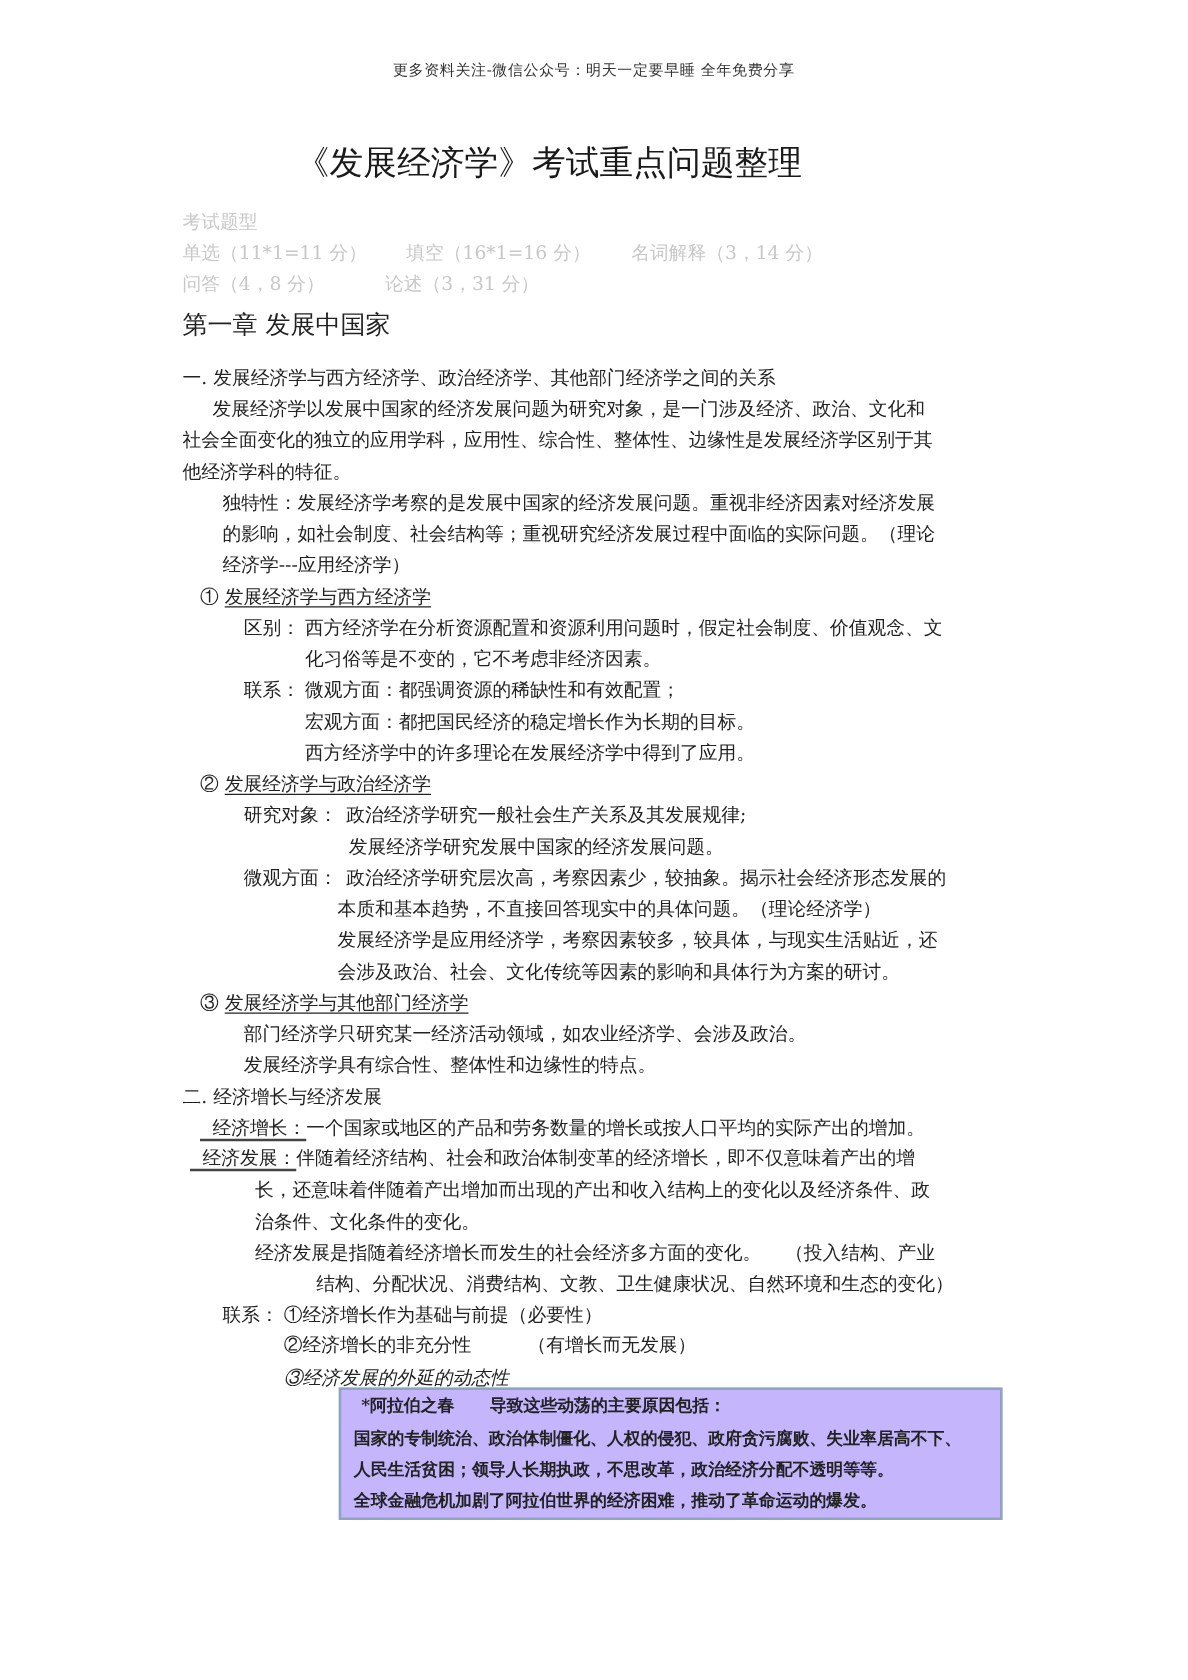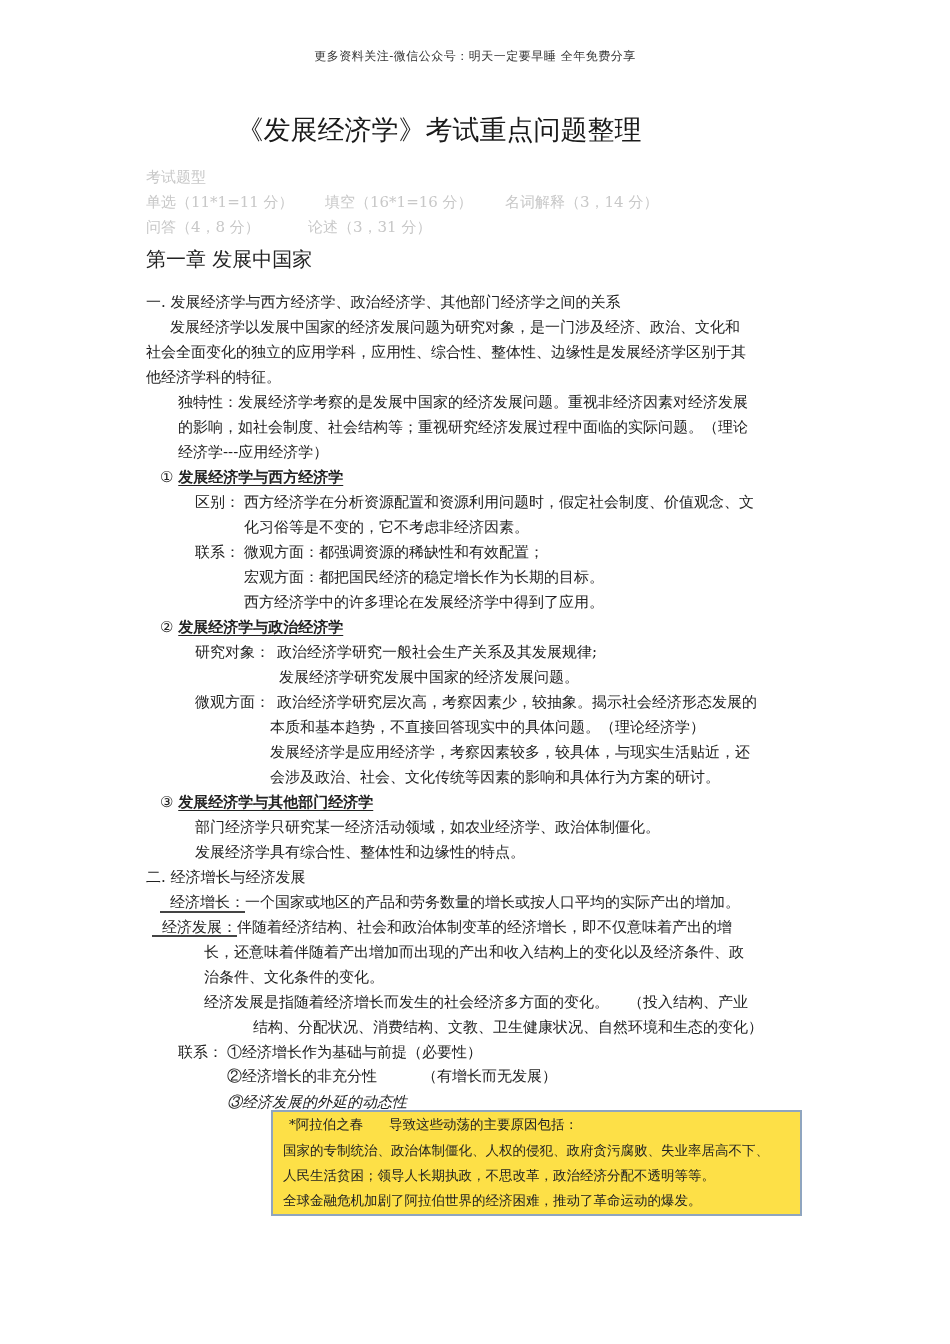--- a/index.html
+++ b/index.html
@@ -4,24 +4,24 @@
   <style>
     html, body { margin: 0; padding: 0; background: #ffffff; }
     body { width: 950px; height: 1344px; position: relative; overflow: hidden;
            font-family: "DejaVu Serif", "Liberation Serif", serif; color: #222; }
     .abs { position: absolute; white-space: nowrap; }
     .header { top: 48px; left: 0; width: 950px; text-align: center; font-size: 12px; color: #333; letter-spacing: 0.5px; }
     .title { top: 112px; left: 0; width: 878px; text-align: center; font-size: 27px; color: #1a1a1a; }
     .faded { color: #c8c8c8; font-size: 15px; }
     .chapter { font-size: 20px; color: #222; }
     .t { font-size: 15px; color: #222; line-height: 25px; }
-    .u { text-decoration: underline; text-underline-offset: 3px; font-weight: bold; }
+    .u { text-decoration: underline; text-underline-offset: 3px; }
     .ulthick { border-bottom: 2px solid #444; padding-bottom: 0px; }
     .box { position: absolute; left: 271px; top: 1110px; width: 531px; height: 106px;
-           background: #fde047; border: 2px solid #8fa5bf; box-sizing: border-box; }
+           background: #c4b5fd; border: 2px solid #8fa5bf; box-sizing: border-box; font-weight: bold; }
     .box .line { position: absolute; left: 10px; font-size: 13.5px; color: #222; white-space: nowrap; }
   </style>
 </head>
 <body>
 
 <div class="abs header">更多资料关注-微信公众号：明天一定要早睡 全年免费分享</div>
 <div class="abs title">《发展经济学》考试重点问题整理</div>
 
 <div class="abs faded" style="top:168px;left:146px;">考试题型</div>
 <div class="abs faded" style="top:193px;left:146px;">单选（11*1=11 分）</div>
@@ -63,21 +63,21 @@
 <div class="abs t" style="top:690px;left:195px;">微观方面：</div>
 <div class="abs t" style="top:690px;left:277px;">政治经济学研究层次高，考察因素少，较抽象。揭示社会经济形态发展的</div>
 <div class="abs t" style="top:715px;left:270px;">本质和基本趋势，不直接回答现实中的具体问题。（理论经济学）</div>
 <div class="abs t" style="top:740px;left:270px;">发展经济学是应用经济学，考察因素较多，较具体，与现实生活贴近，还</div>
 <div class="abs t" style="top:765px;left:270px;">会涉及政治、社会、文化传统等因素的影响和具体行为方案的研讨。</div>
 
 <div class="abs t" style="top:790px;left:160px;">
   <span>③</span>
   <span class="u">发展经济学与其他部门经济学</span>
 </div>
-<div class="abs t" style="top:815px;left:195px;">部门经济学只研究某一经济活动领域，如农业经济学、政治体制僵化。</div>
+<div class="abs t" style="top:815px;left:195px;">部门经济学只研究某一经济活动领域，如农业经济学、会涉及政治。</div>
 <div class="abs t" style="top:840px;left:195px;">发展经济学具有综合性、整体性和边缘性的特点。</div>
 
 <div class="abs t" style="top:865px;left:146px;">二. 经济增长与经济发展</div>
 <div class="abs t" style="top:890px;left:160px;">
   <span class="ulthick" style="padding-left:10px;">经济增长：</span><span>一个国家或地区的产品和劳务数量的增长或按人口平均的实际产出的增加。</span>
 </div>
 <div class="abs t" style="top:915px;left:152px;font-family:Liberation Serif, serif;">
   <span class="ulthick" style="padding-left:10px;">经济发展：</span><span>伴随着经济结构、社会和政治体制变革的经济增长，即不仅意味着产出的增</span>
 </div>
 <div class="abs t" style="top:940px;left:204px;">长，还意味着伴随着产出增加而出现的产出和收入结构上的变化以及经济条件、政</div>

